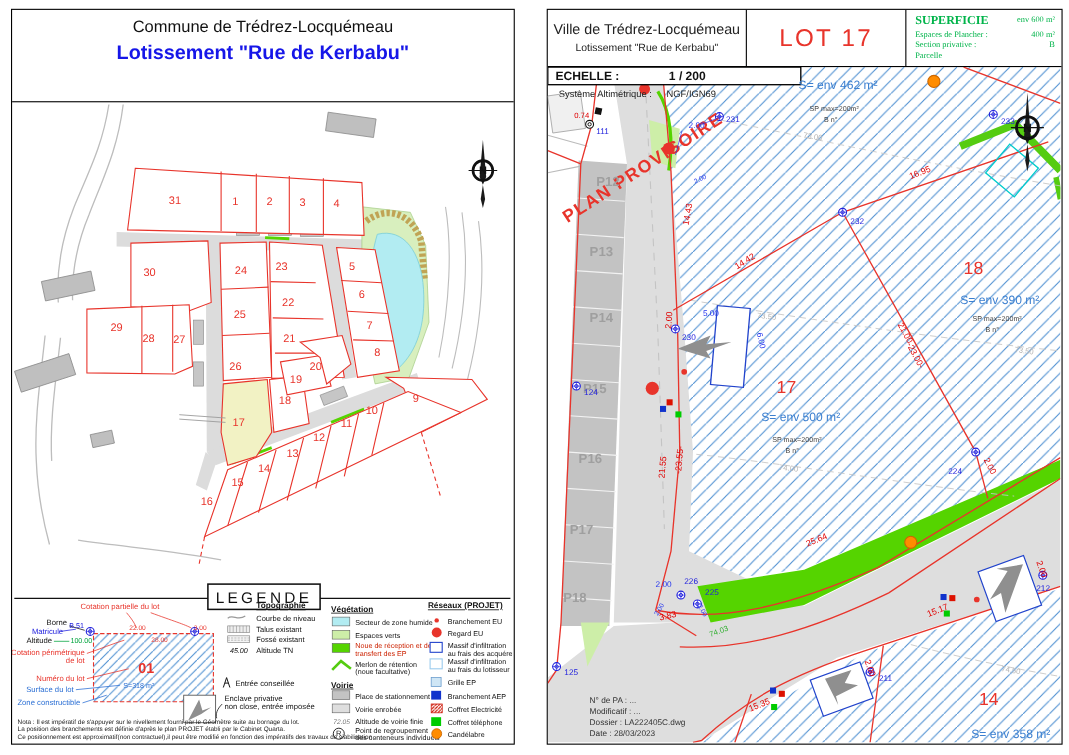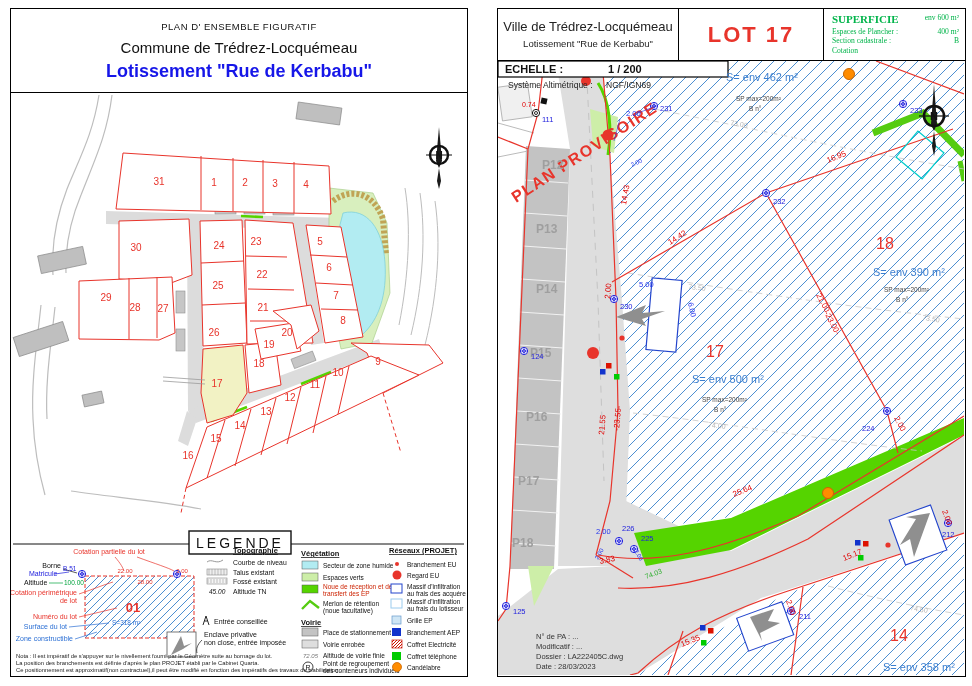--- a/index.html
+++ b/index.html
@@ -15,36 +15,35 @@
   .lp-h3{margin-top:5px;font-size:18px;font-weight:bold;color:#1616e8;}
   .lp-map{position:absolute;left:0;top:84px;}
   .lp-legend{position:absolute;left:0;bottom:0;}
   .rp-header{position:absolute;left:0;top:0;width:100%;height:52px;display:flex;box-sizing:border-box;
              border-bottom:1.5px solid #000;}
   .rp-cell{box-sizing:border-box;height:100%;}
   .rp-c1{width:181px;border-right:1.5px solid #000;text-align:center;}
   .rp-c1 .city{margin-top:10px;font-size:13px;color:#222;}
   .rp-c1 .lotis{margin-top:4px;font-size:9.5px;color:#222;}
   .rp-c2{width:145px;border-right:1.5px solid #000;display:flex;align-items:center;justify-content:center;}
-  .rp-c2 .lot{font-size:22px;font-weight:bold;color:#e8342b;letter-spacing:2px;}
+  .rp-c2 .lot{font-size:22px;font-weight:normal;color:#e8342b;letter-spacing:2px;}
   .rp-c3{flex:1;padding:4px 6px 0 8px;color:#00b44a;}
   .gr-row{display:flex;justify-content:space-between;line-height:1.25;font-family:Liberation Serif, serif;}
   .gr-big{font-size:11px;font-weight:bold;}
   .gr-sm{font-size:7.6px;}
   .rp-map{position:absolute;left:0;top:52px;}
   text{font-family:"Liberation Sans",sans-serif;}
 </style>
 </head>
 <body>
 
 <div class="page">
 
   <div class="panel" id="leftPanel">
     <div class="lp-header">
-      <div class="lp-h1">PLAN D' ENSEMBLE FIGURATIF</div>
       <div class="lp-h2">Commune de Trédrez-Locquémeau</div>
       <div class="lp-h3">Lotissement "Rue de Kerbabu"</div>
     </div>
 
     <svg class="lp-map" width="455" height="434" viewBox="0 0 455 434">
       <defs>
         <pattern id="bh" width="12" height="12" patternUnits="userSpaceOnUse">
           <path d="M-1,13 L13,-1" stroke="#4d8fd1" stroke-width="1"></path>
         </pattern>
         <pattern id="bh2" width="8" height="8" patternUnits="userSpaceOnUse">
@@ -308,25 +307,25 @@
       <div class="rp-cell rp-c3">
         <div class="gr-row">
             <span class="gr-big">SUPERFICIE</span>
             <span class="gr-sm">env 600 m²</span>
           </div>
         <div class="gr-row gr-sm">
             <span>Espaces de Plancher :</span>
             <span>400 m²</span>
           </div>
         <div class="gr-row gr-sm">
-            <span>Section cadastrale :</span>
+            <span>Section privative :</span>
             <span>B</span>
           </div>
         <div class="gr-row gr-sm">
-            <span>Cotation</span>
+            <span>Parcelle</span>
           </div>
       </div>
     </div>
 
     <svg class="rp-map" width="466" height="614" viewBox="0 0 466 614">
 
       <polygon points="96,0 466,0 466,358 233,456 130,470 124,455 128,340 118,238 108,140 100,35" fill="url(#bh)"></polygon>
 
       <polygon points="466,474 466,614 140,614 150,607 290,532" fill="url(#bh)"></polygon>
 

